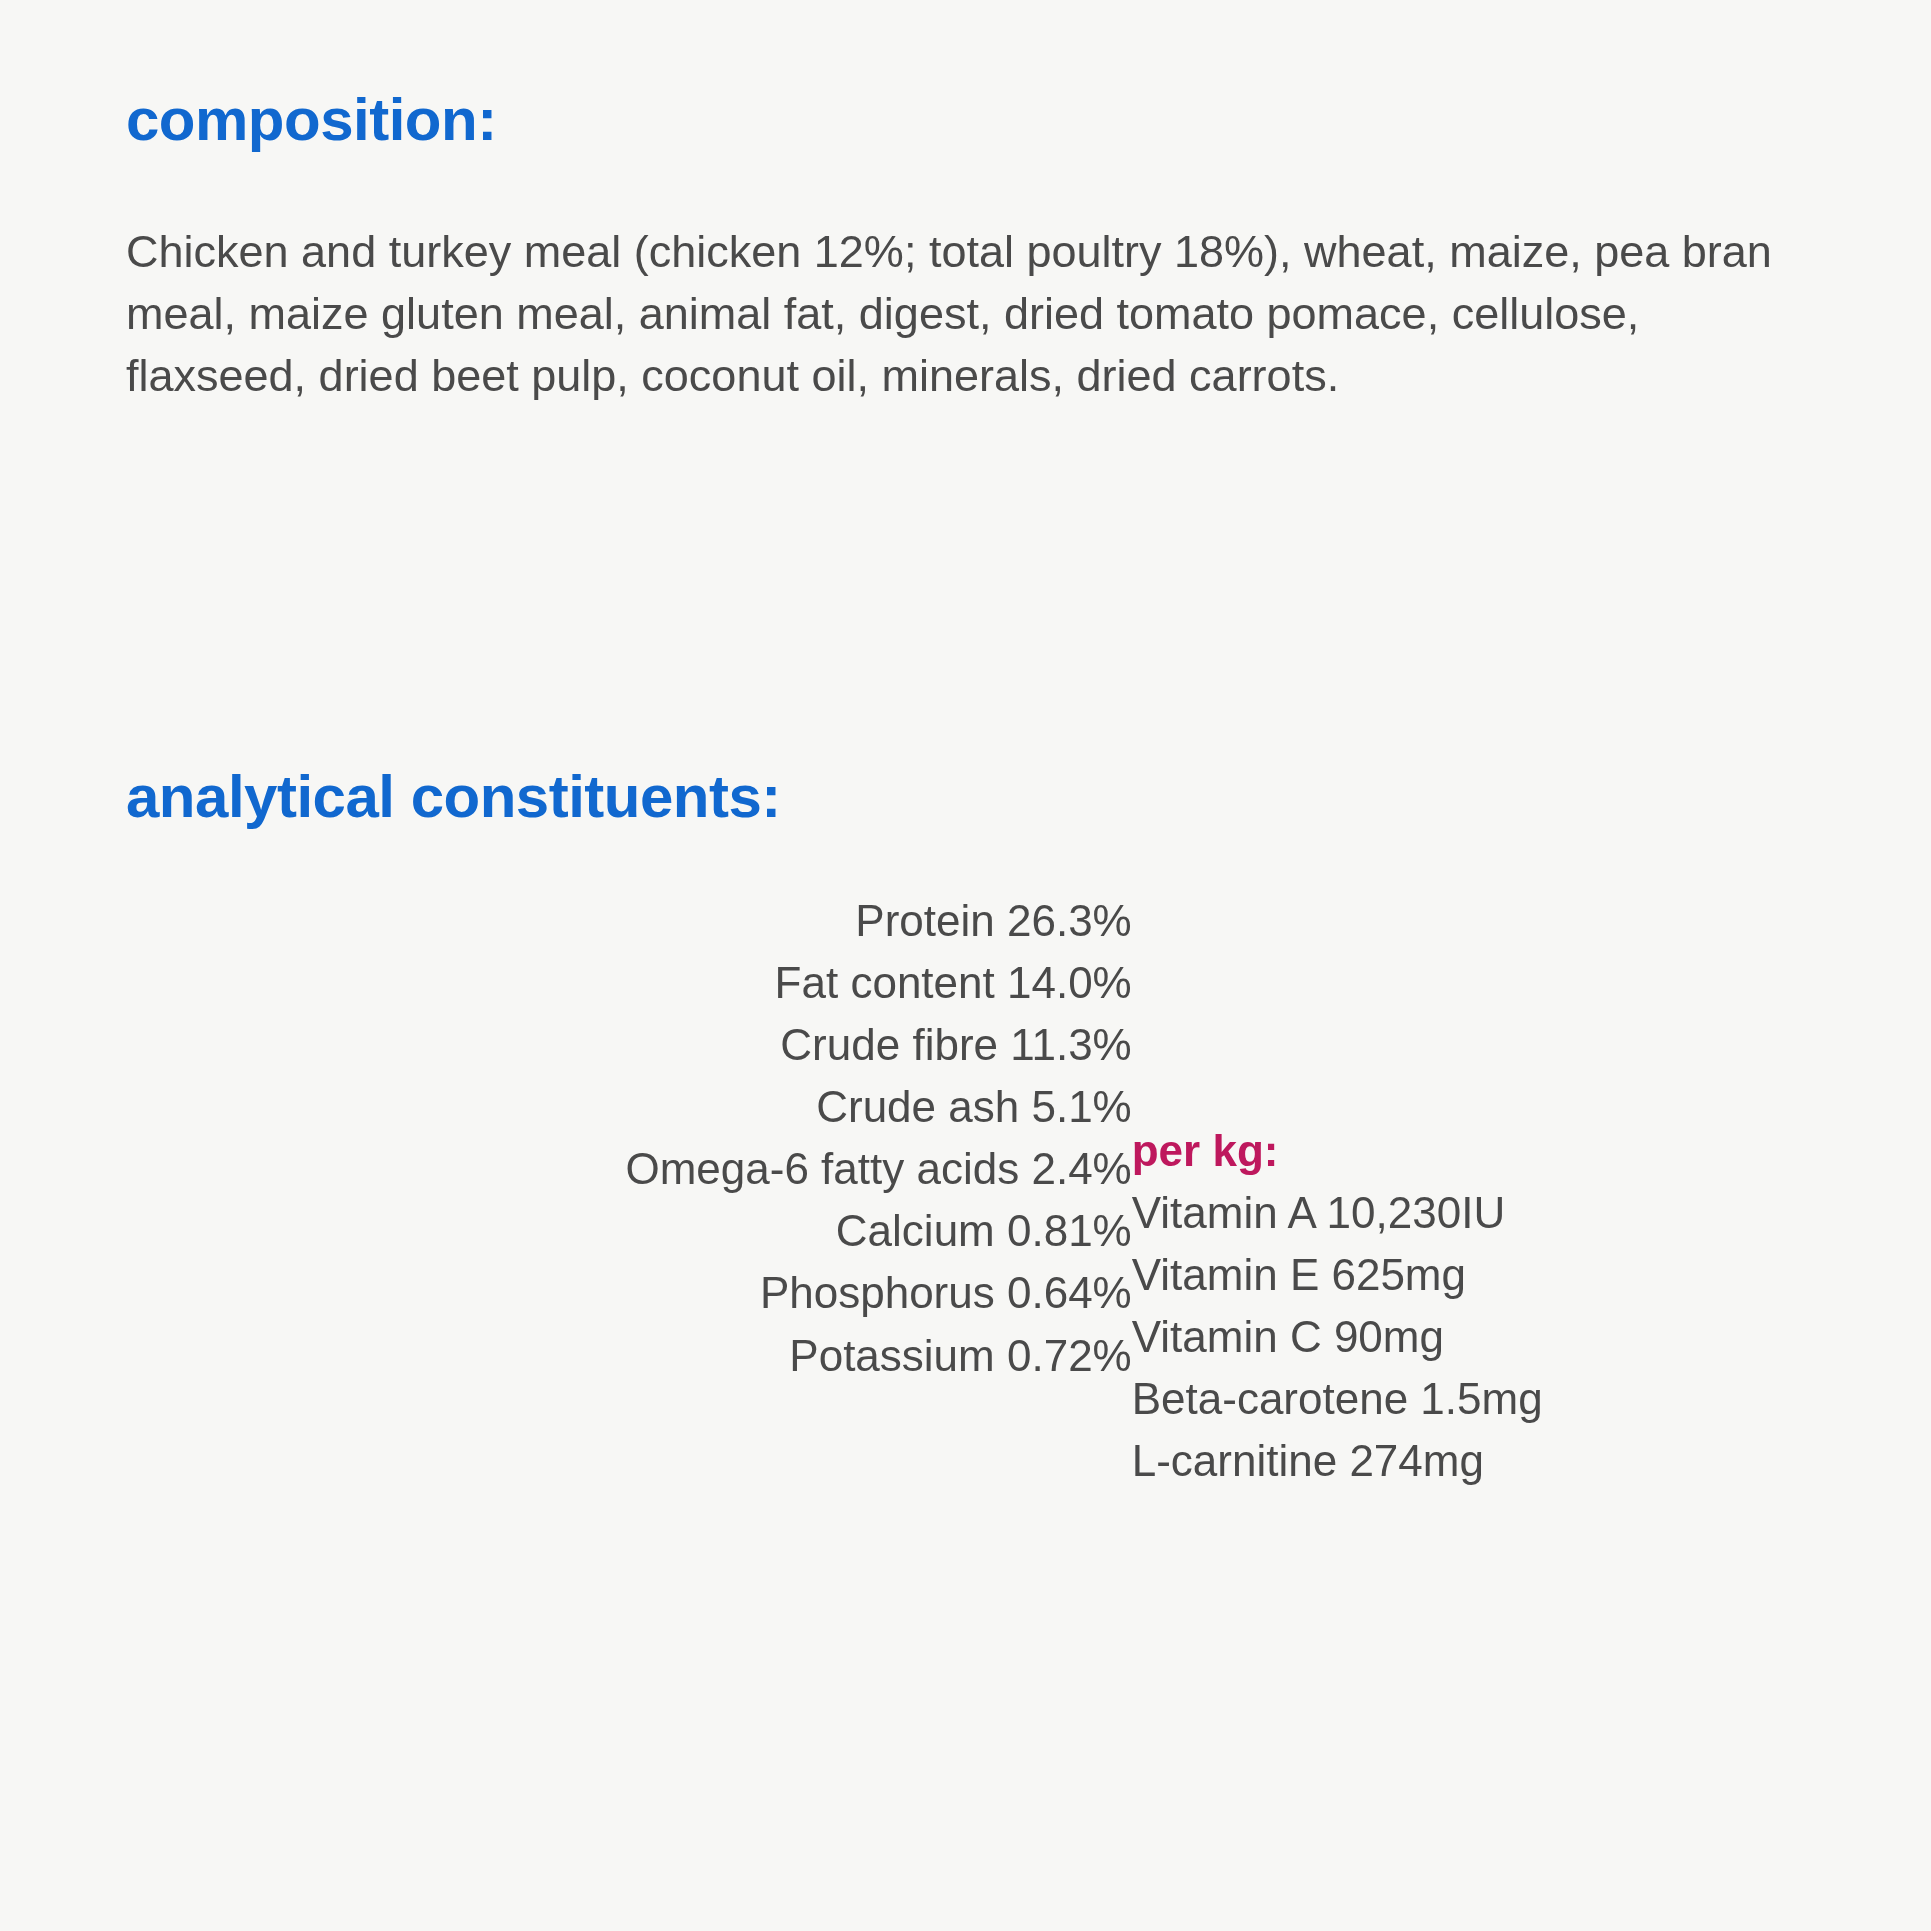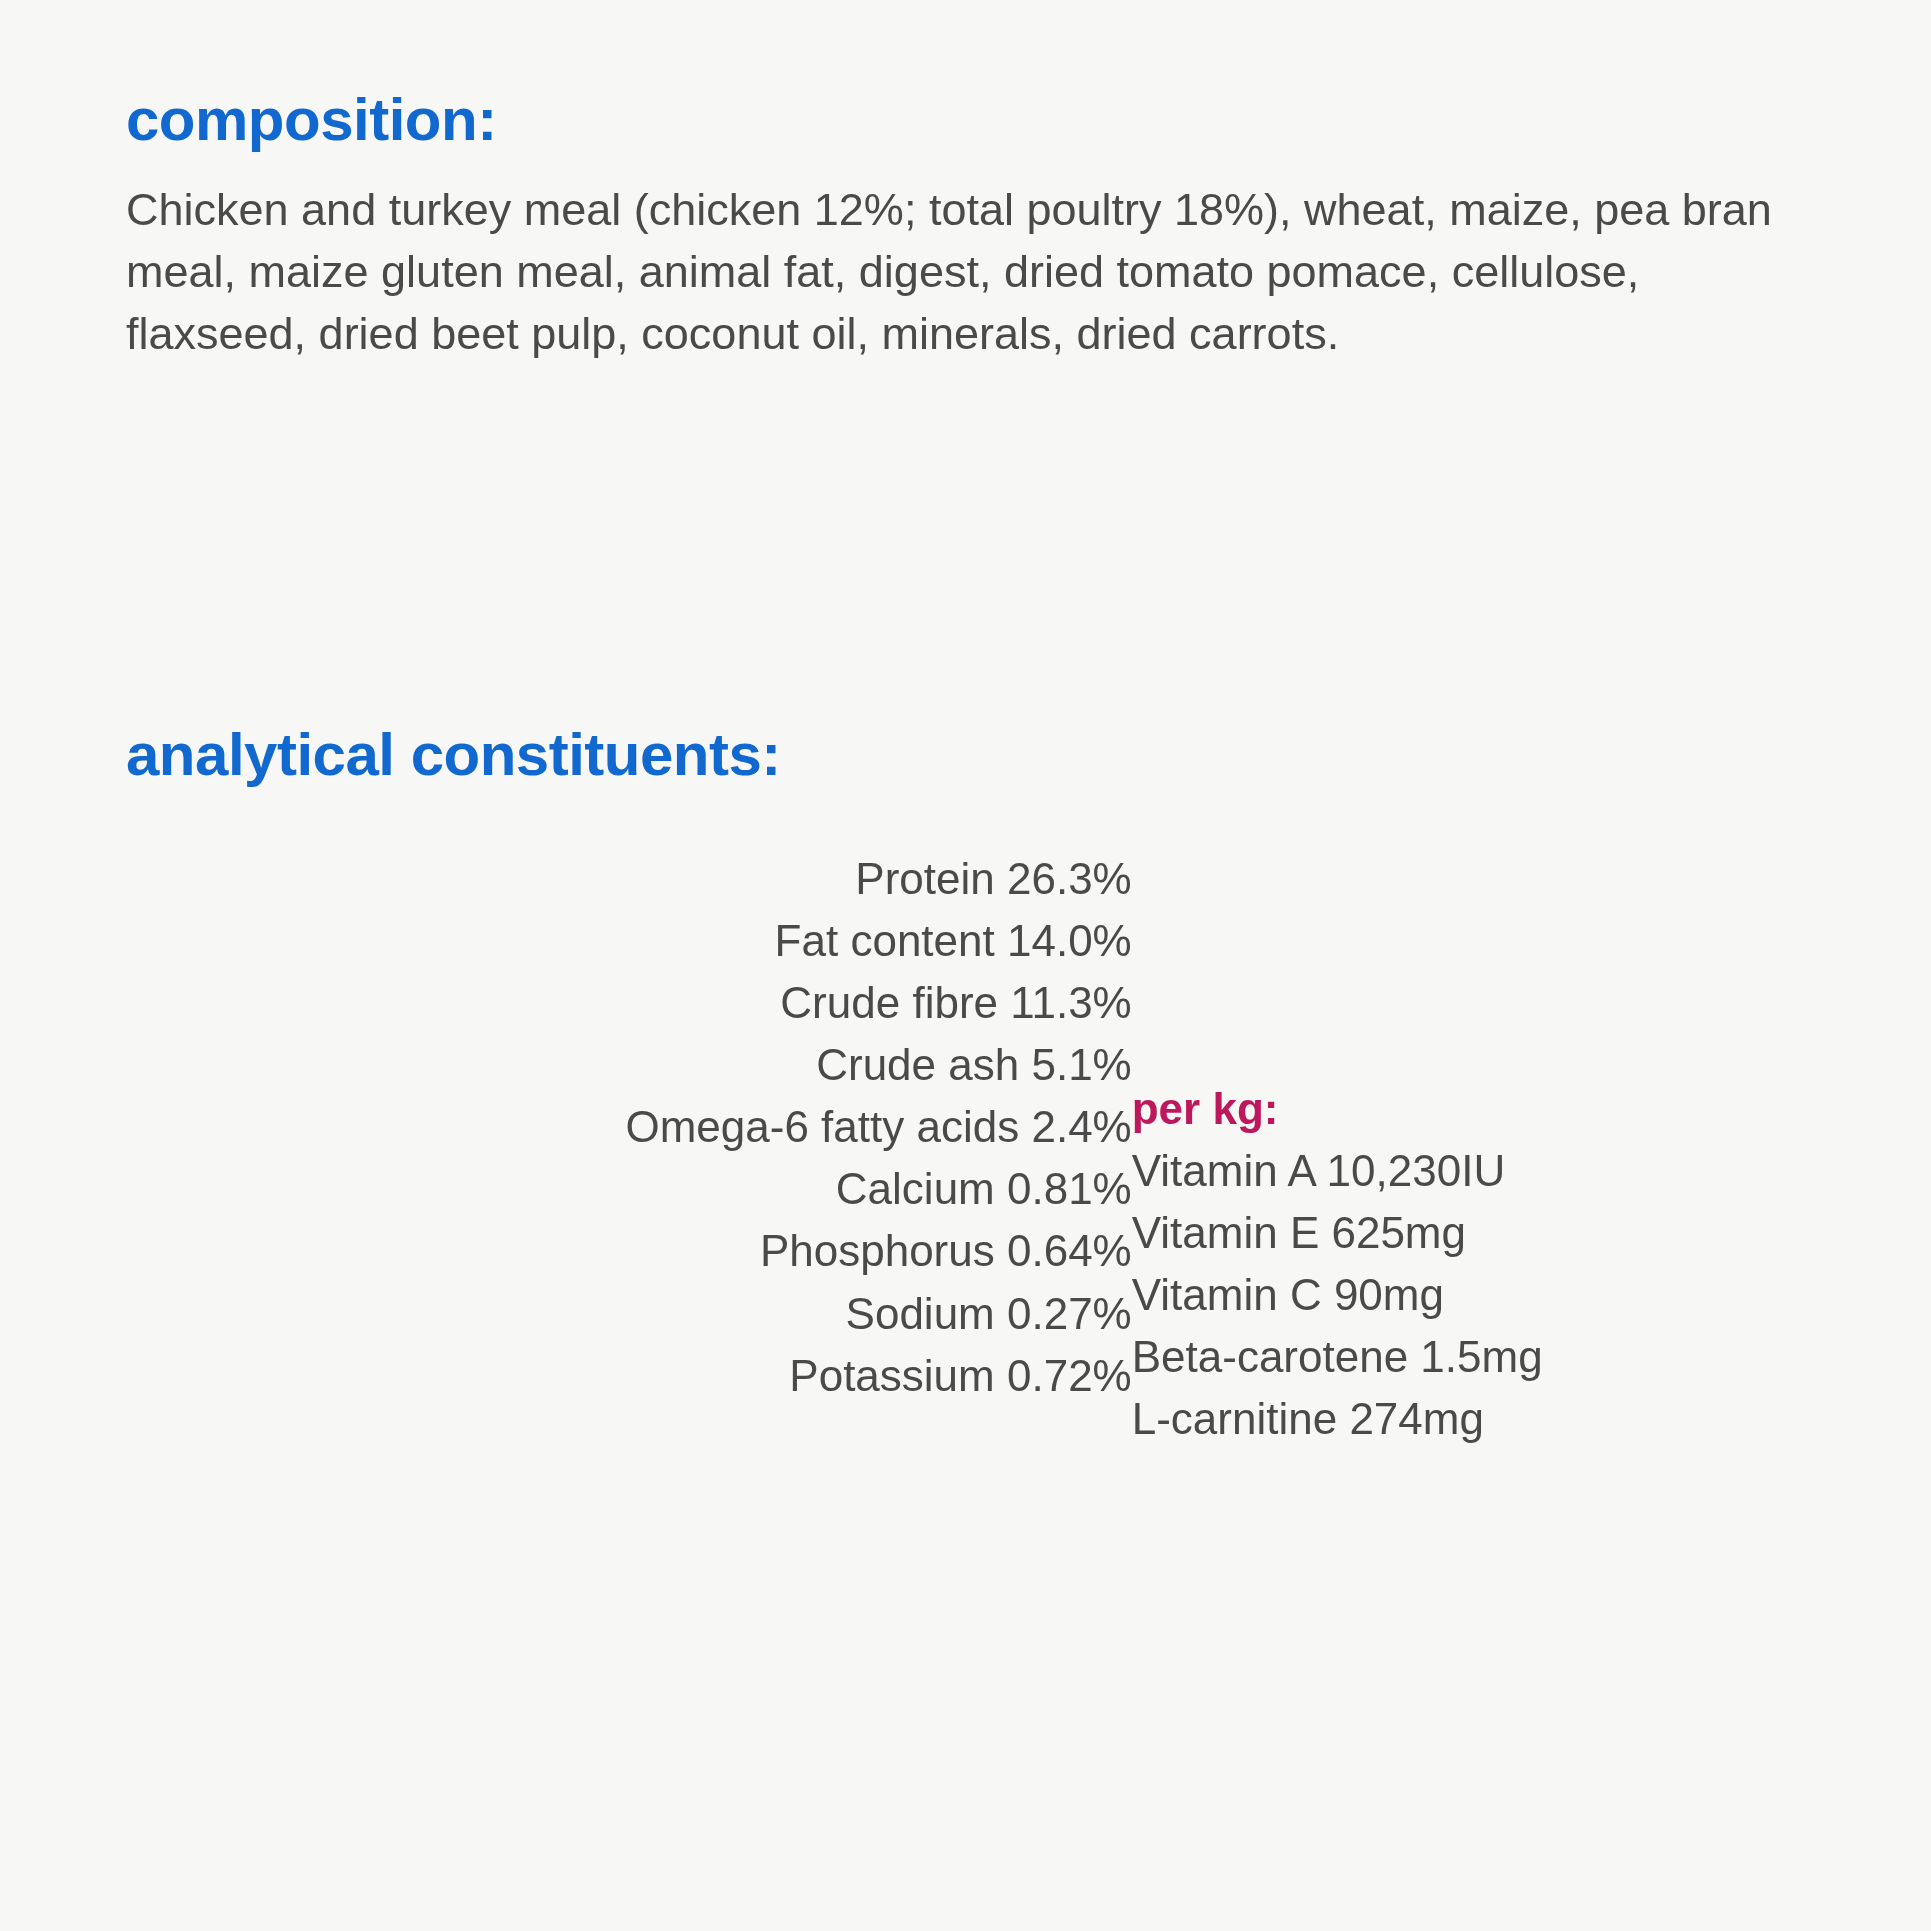--- a/index.html
+++ b/index.html
@@ -26,21 +26,21 @@
     font-size: 60px;
     font-weight: 700;
     letter-spacing: -0.5px;
     color: #1168cf;
     line-height: 1.1;
   }
   .composition-block {
     margin-top: 0;
   }
   .composition-text {
-    margin-top: 26px;
+    margin-top: 68px;
     font-size: 45px;
     line-height: 1.38;
     color: #4a4a4a;
     max-width: 1699px;
     font-weight: 400;
   }
   .analytical-block {
     margin-top: 357px;
   }
   .constituents-wrap {
@@ -86,21 +86,20 @@
     <div class="constituents-wrap">
 
       <div class="col-left">
         <div class="line">Protein 26.3%</div>
         <div class="line">Fat content 14.0%</div>
         <div class="line">Crude fibre 11.3%</div>
         <div class="line">Crude ash 5.1%</div>
         <div class="line">Omega-6 fatty acids 2.4%</div>
         <div class="line">Calcium 0.81%</div>
         <div class="line">Phosphorus 0.64%</div>
-        <div class="line">Sodium 0.27%</div>
         <div class="line">Potassium 0.72%</div>
       </div>
 
       <div class="col-right">
         <div class="per-kg">per kg:</div>
         <div class="line">Vitamin A 10,230IU</div>
         <div class="line">Vitamin E 625mg</div>
         <div class="line">Vitamin C 90mg</div>
         <div class="line">Beta-carotene 1.5mg</div>
         <div class="line">L-carnitine 274mg</div>

